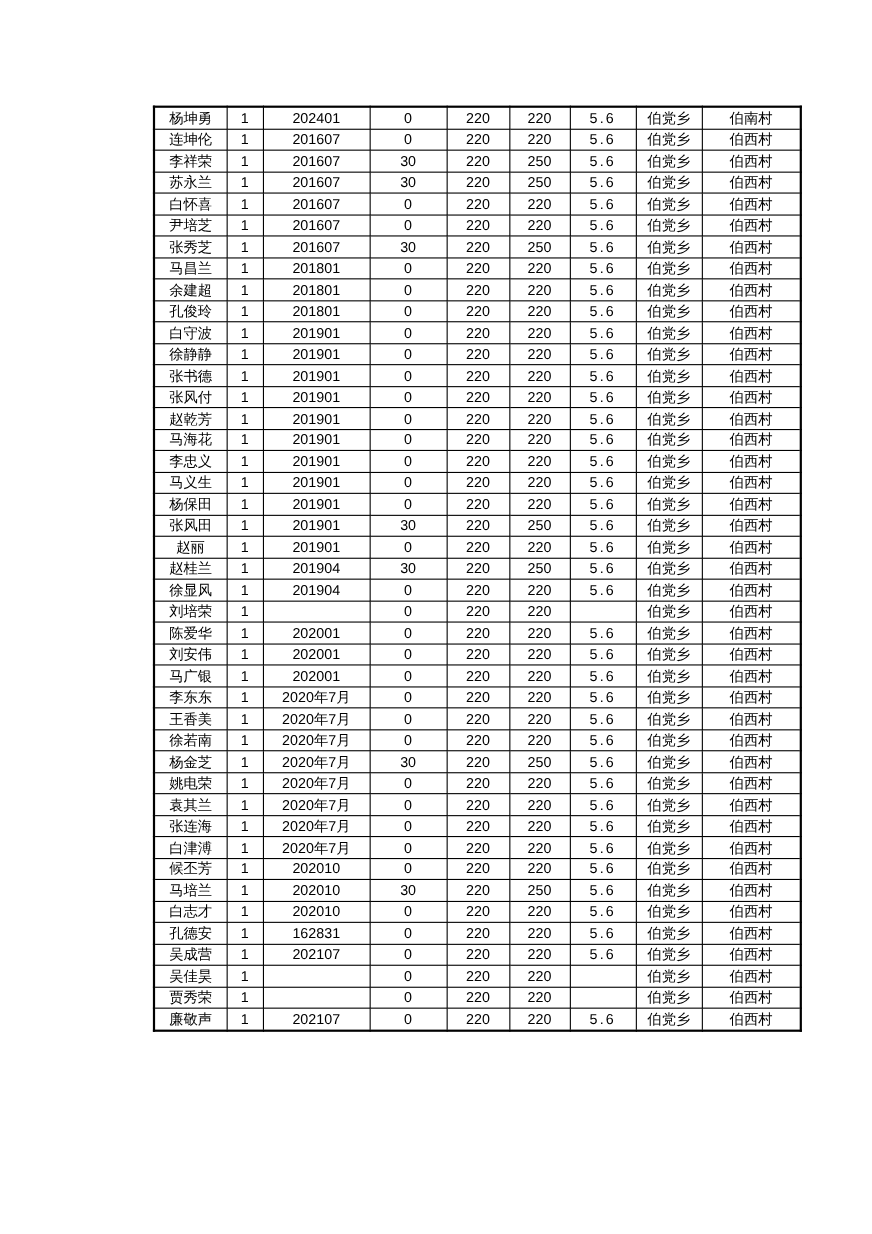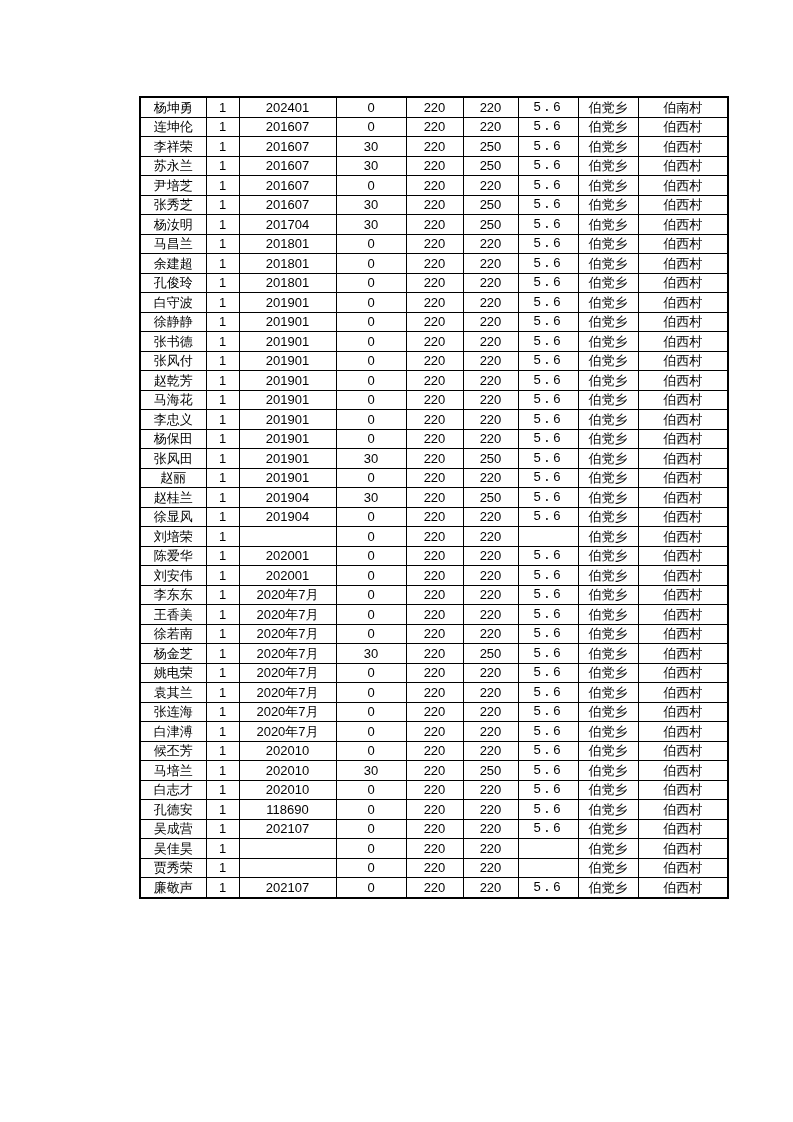--- a/index.html
+++ b/index.html
@@ -40,21 +40,21 @@
   
   td.col-name, td.col-township, td.col-village {
     font-family: "Liberation Serif", serif;
     font-size: 13px;
   }
   
   td.col-count, td.col-start_date, td.col-addition,
   td.col-base, td.col-total, td.col-rate {
     font-family: "Liberation Sans", sans-serif;
   }
-  td.col-rate { letter-spacing: 2px; font-family: Liberation Mono, monospace; }
+  td.col-rate { letter-spacing: 2px; }
   col.col-name     { width: 66px; }
   col.col-count    { width: 33px; }
   col.col-start_date { width: 97px; }
   col.col-addition { width: 70px; }
   col.col-base     { width: 57px; }
   col.col-total    { width: 55px; }
   col.col-rate     { width: 60px; }
   col.col-township { width: 60px; }
   col.col-village  { width: 90px; }
 </style>
@@ -113,20 +113,31 @@
           <td class="col-count">1</td>
           <td class="col-start_date">201607</td>
           <td class="col-addition">30</td>
           <td class="col-base">220</td>
           <td class="col-total">250</td>
           <td class="col-rate">5.6</td>
           <td class="col-township">伯党乡</td>
           <td class="col-village">伯西村</td>
         </tr>
         <tr>
+          <td class="col-name">白怀喜</td>
+          <td class="col-count">1</td>
+          <td class="col-start_date">201607</td>
+          <td class="col-addition">0</td>
+          <td class="col-base">220</td>
+          <td class="col-total">220</td>
+          <td class="col-rate">5.6</td>
+          <td class="col-township">伯党乡</td>
+          <td class="col-village">伯西村</td>
+        </tr>
+        <tr>
           <td class="col-name">尹培芝</td>
           <td class="col-count">1</td>
           <td class="col-start_date">201607</td>
           <td class="col-addition">0</td>
           <td class="col-base">220</td>
           <td class="col-total">220</td>
           <td class="col-rate">5.6</td>
           <td class="col-township">伯党乡</td>
           <td class="col-village">伯西村</td>
         </tr>
@@ -135,31 +146,20 @@
           <td class="col-count">1</td>
           <td class="col-start_date">201607</td>
           <td class="col-addition">30</td>
           <td class="col-base">220</td>
           <td class="col-total">250</td>
           <td class="col-rate">5.6</td>
           <td class="col-township">伯党乡</td>
           <td class="col-village">伯西村</td>
         </tr>
         <tr>
-          <td class="col-name">杨汝明</td>
-          <td class="col-count">1</td>
-          <td class="col-start_date">201704</td>
-          <td class="col-addition">30</td>
-          <td class="col-base">220</td>
-          <td class="col-total">250</td>
-          <td class="col-rate">5.6</td>
-          <td class="col-township">伯党乡</td>
-          <td class="col-village">伯西村</td>
-        </tr>
-        <tr>
           <td class="col-name">马昌兰</td>
           <td class="col-count">1</td>
           <td class="col-start_date">201801</td>
           <td class="col-addition">0</td>
           <td class="col-base">220</td>
           <td class="col-total">220</td>
           <td class="col-rate">5.6</td>
           <td class="col-township">伯党乡</td>
           <td class="col-village">伯西村</td>
         </tr>
@@ -256,20 +256,31 @@
           <td class="col-count">1</td>
           <td class="col-start_date">201901</td>
           <td class="col-addition">0</td>
           <td class="col-base">220</td>
           <td class="col-total">220</td>
           <td class="col-rate">5.6</td>
           <td class="col-township">伯党乡</td>
           <td class="col-village">伯西村</td>
         </tr>
         <tr>
+          <td class="col-name">马义生</td>
+          <td class="col-count">1</td>
+          <td class="col-start_date">201901</td>
+          <td class="col-addition">0</td>
+          <td class="col-base">220</td>
+          <td class="col-total">220</td>
+          <td class="col-rate">5.6</td>
+          <td class="col-township">伯党乡</td>
+          <td class="col-village">伯西村</td>
+        </tr>
+        <tr>
           <td class="col-name">杨保田</td>
           <td class="col-count">1</td>
           <td class="col-start_date">201901</td>
           <td class="col-addition">0</td>
           <td class="col-base">220</td>
           <td class="col-total">220</td>
           <td class="col-rate">5.6</td>
           <td class="col-township">伯党乡</td>
           <td class="col-village">伯西村</td>
         </tr>
@@ -344,20 +355,31 @@
           <td class="col-count">1</td>
           <td class="col-start_date">202001</td>
           <td class="col-addition">0</td>
           <td class="col-base">220</td>
           <td class="col-total">220</td>
           <td class="col-rate">5.6</td>
           <td class="col-township">伯党乡</td>
           <td class="col-village">伯西村</td>
         </tr>
         <tr>
+          <td class="col-name">马广银</td>
+          <td class="col-count">1</td>
+          <td class="col-start_date">202001</td>
+          <td class="col-addition">0</td>
+          <td class="col-base">220</td>
+          <td class="col-total">220</td>
+          <td class="col-rate">5.6</td>
+          <td class="col-township">伯党乡</td>
+          <td class="col-village">伯西村</td>
+        </tr>
+        <tr>
           <td class="col-name">李东东</td>
           <td class="col-count">1</td>
           <td class="col-start_date">2020年7月</td>
           <td class="col-addition">0</td>
           <td class="col-base">220</td>
           <td class="col-total">220</td>
           <td class="col-rate">5.6</td>
           <td class="col-township">伯党乡</td>
           <td class="col-village">伯西村</td>
         </tr>
@@ -467,21 +489,21 @@
           <td class="col-addition">0</td>
           <td class="col-base">220</td>
           <td class="col-total">220</td>
           <td class="col-rate">5.6</td>
           <td class="col-township">伯党乡</td>
           <td class="col-village">伯西村</td>
         </tr>
         <tr>
           <td class="col-name">孔德安</td>
           <td class="col-count">1</td>
-          <td class="col-start_date">118690</td>
+          <td class="col-start_date">162831</td>
           <td class="col-addition">0</td>
           <td class="col-base">220</td>
           <td class="col-total">220</td>
           <td class="col-rate">5.6</td>
           <td class="col-township">伯党乡</td>
           <td class="col-village">伯西村</td>
         </tr>
         <tr>
           <td class="col-name">吴成营</td>
           <td class="col-count">1</td>

